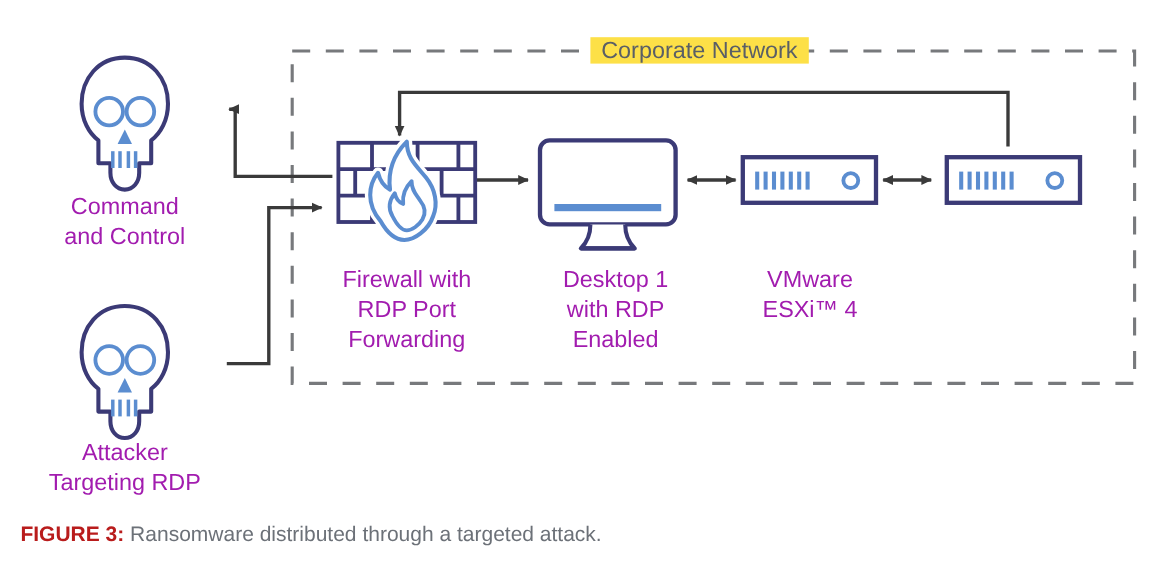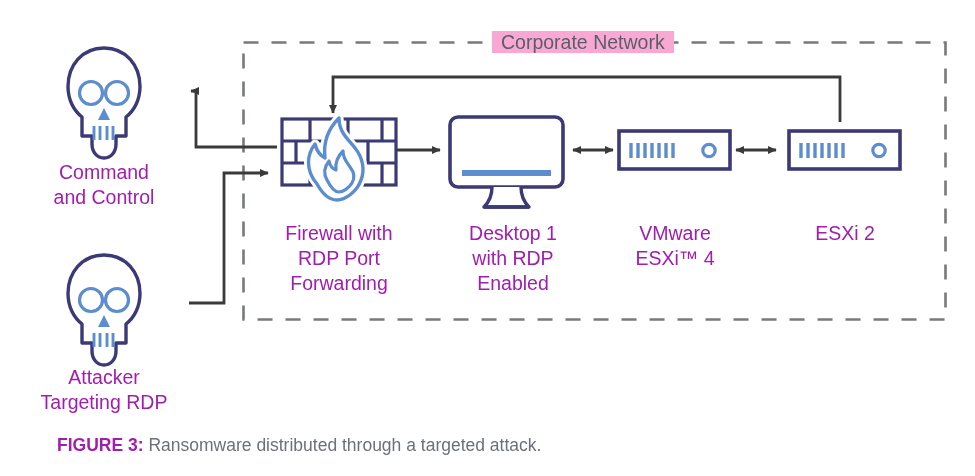--- a/index.html
+++ b/index.html
@@ -33,39 +33,38 @@
     font-size: 19.5px;
     line-height: 25px;
     font-family: "Liberation Sans", sans-serif;
     white-space: pre-line;
   }
   .net-title {
     position: absolute;
     color: #5a5f66;
     font-size: 19.5px;
     line-height: 22px;
-    background: #f9a8d4;
+    background: #fde047;
     padding: 0 9px;
     font-family: "Liberation Sans", sans-serif;
     white-space: nowrap;
   }
   .caption {
     position: absolute;
     left: 17px;
     top: 434px;
     font-size: 17.5px;
     line-height: 22px;
     color: #6c7178;
     font-family: "Liberation Sans", sans-serif;
     white-space: nowrap;
   }
   .caption .cap-strong {
     font-weight: bold;
-    color: #a21caf;
-    margin-left: 40px;
+    color: #b91c1c;
   }
 </style>
 </head>
 <body>
 
 <div id="figure-root">
 
   <svg class="diagram" viewBox="0 0 975 476">
     <defs>
       <marker id="arrowDark" markerWidth="9" markerHeight="9" refX="8.2" refY="4.5" orient="auto" markerUnits="userSpaceOnUse">
@@ -253,20 +252,19 @@
   <div class="node-label" style="left:16px; top:365px; width:176px;">Attacker
 Targeting RDP</div>
 
   <div class="node-label" style="left:435px; top:221px; width:156px;">Desktop 1
 with RDP
 Enabled</div>
 
   <div class="node-label" style="left:597px; top:221px; width:156px;">VMware
 ESXi™ 4</div>
 
-  <div class="node-label" style="left:767px; top:221px; width:156px;">ESXi 2</div>
 
   <div class="caption">
     <span class="cap-strong">FIGURE 3:</span>
     <span>Ransomware distributed through a targeted attack.</span>
   </div>
 
 </div>
 
 </body></html>

